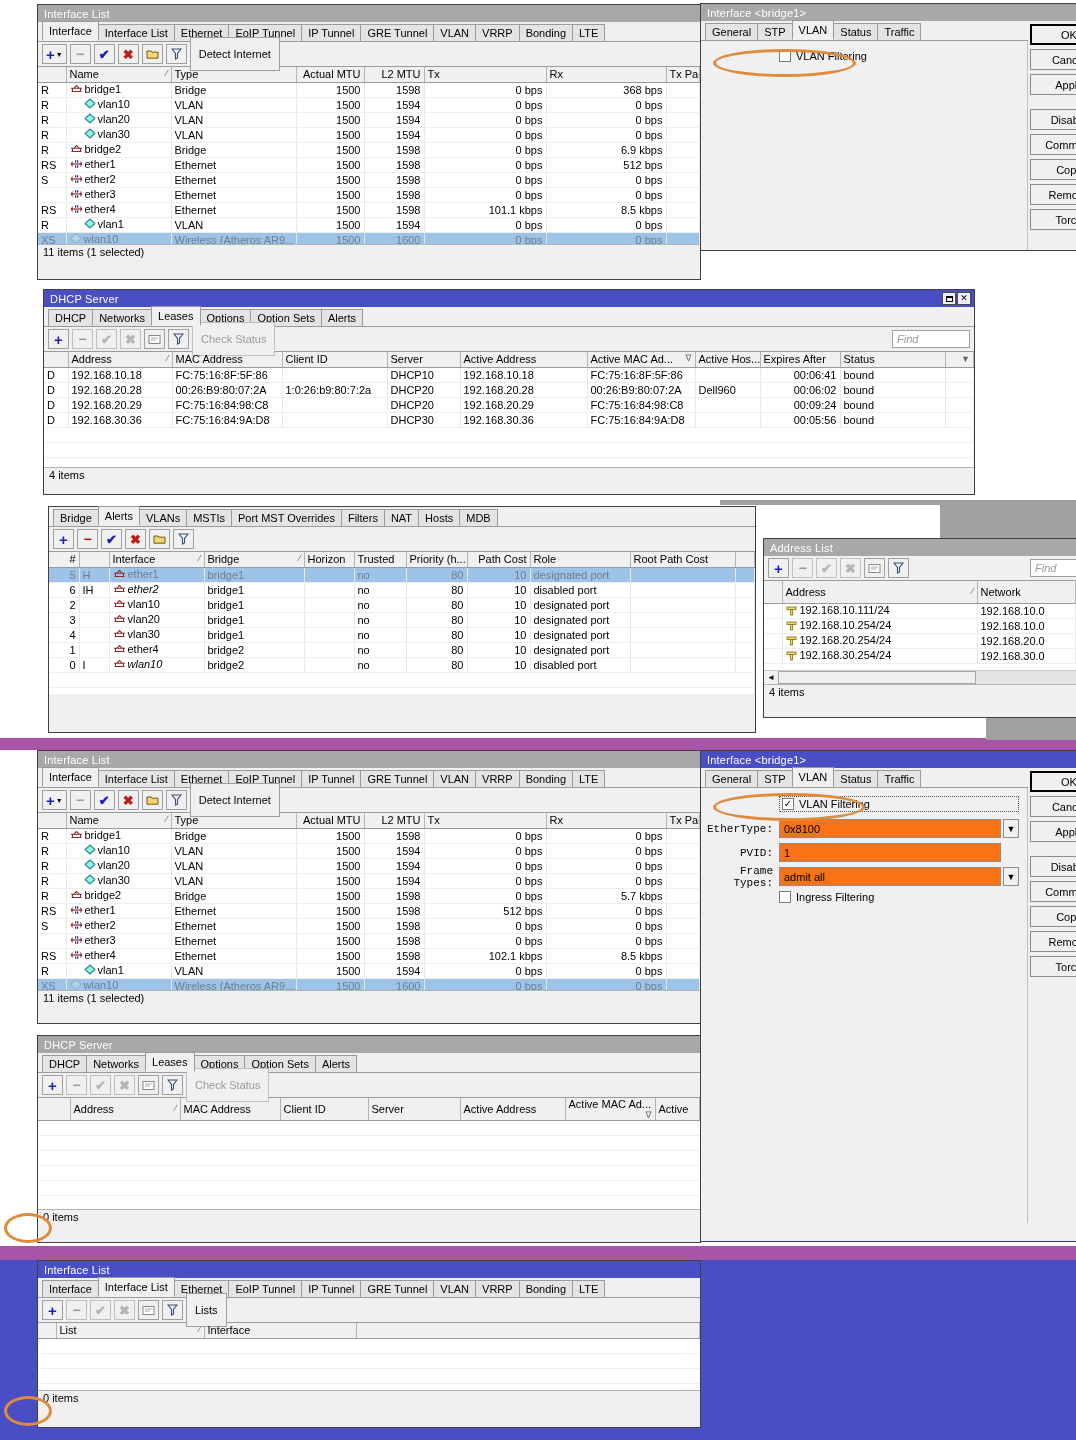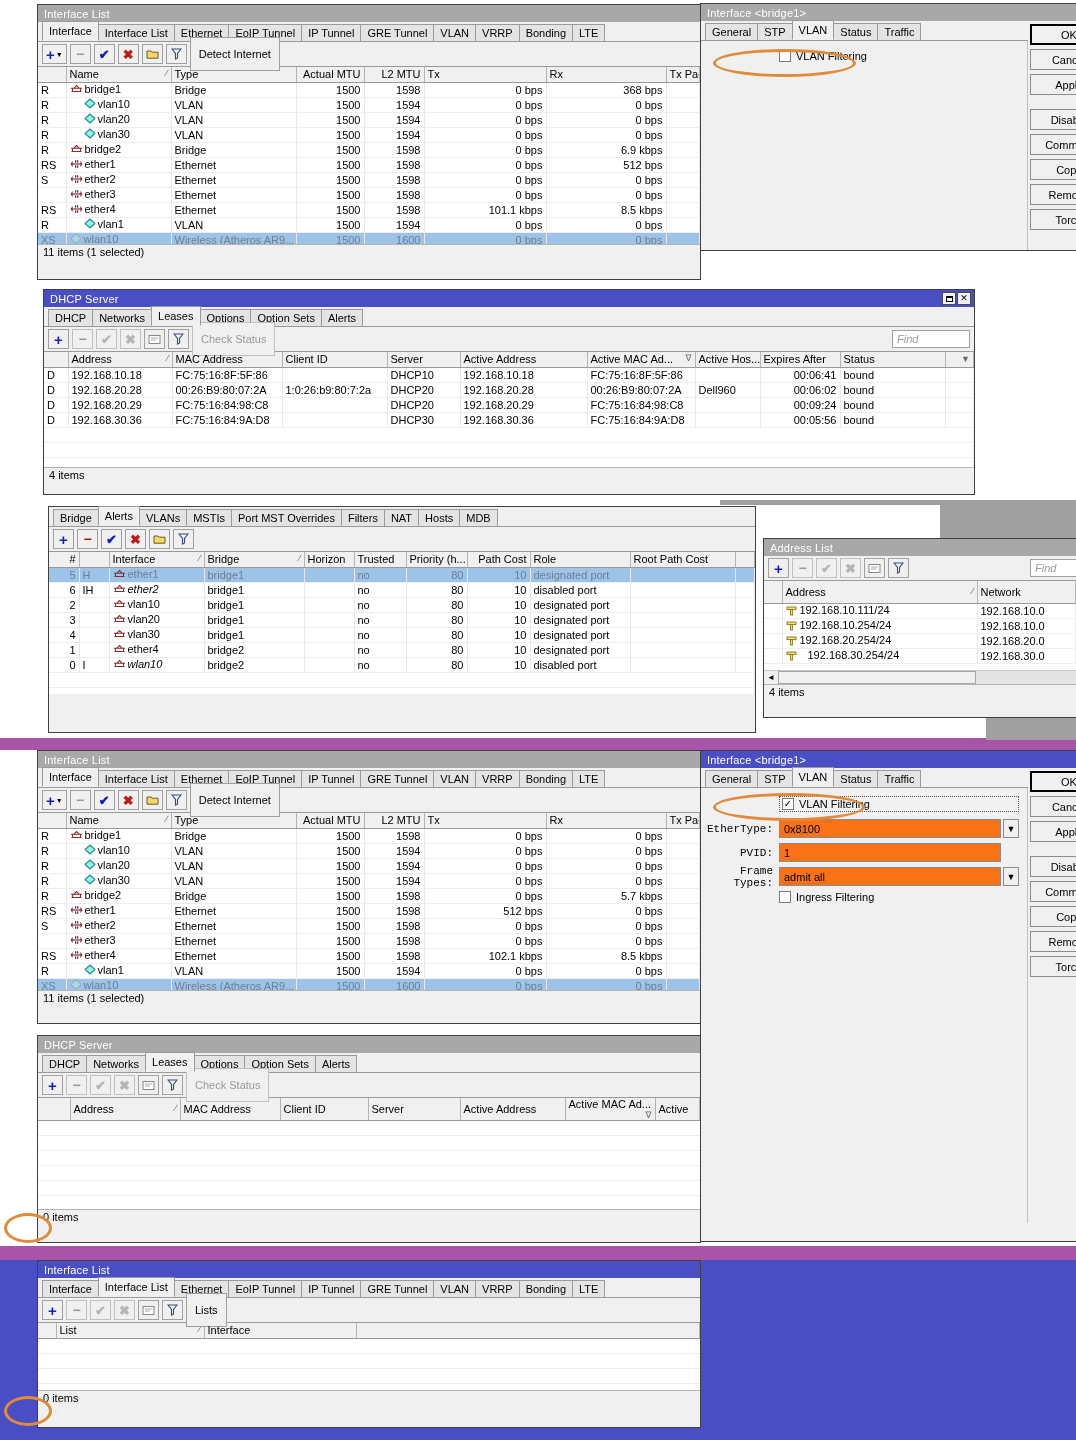--- a/index.html
+++ b/index.html
@@ -933,21 +933,21 @@
                     <rect x="1" y="2" width="9" height="2.6" fill="#f3dd63" stroke="#8a7a20" stroke-width=".9"></rect>
                     <rect x="4.4" y="4.6" width="2.2" height="5.4" fill="#f3dd63" stroke="#8a7a20" stroke-width=".9"></rect>
                   </svg>
                   <span>192.168.20.254/24</span>
                 </span></td>
               <td class="">192.168.20.0</td>
               <td class="">vlan20</td>
             </tr>
             <tr>
               <td class=""></td>
-              <td><span style="display:inline-flex;align-items:center;gap:11px">
+              <td><span style="display:inline-flex;align-items:center;gap:3px">
                   <svg class="ico" width="11" height="11" viewBox="0 0 11 11">
                     <rect x="1" y="2" width="9" height="2.6" fill="#f3dd63" stroke="#8a7a20" stroke-width=".9"></rect>
                     <rect x="4.4" y="4.6" width="2.2" height="5.4" fill="#f3dd63" stroke="#8a7a20" stroke-width=".9"></rect>
                   </svg>
                   <span>192.168.30.254/24</span>
                 </span></td>
               <td class="">192.168.30.0</td>
               <td class="">vlan30</td>
             </tr>
             <tr>

